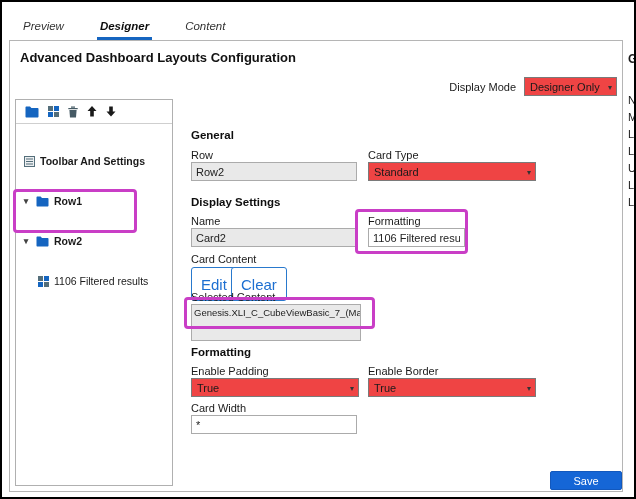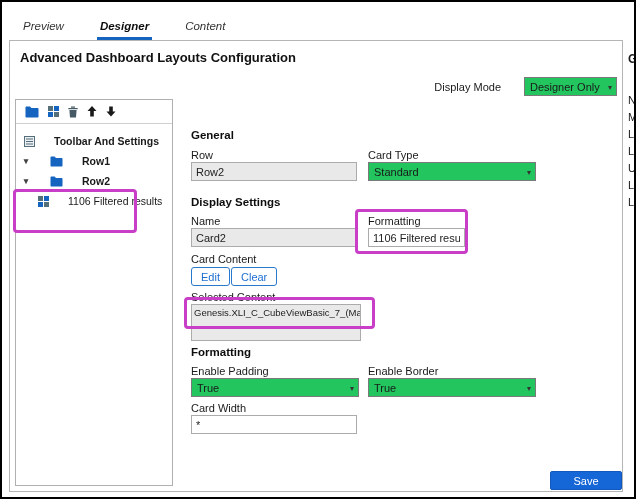--- a/index.html
+++ b/index.html
@@ -7,46 +7,46 @@
   .screen { position:relative; width:636px; height:499px; border:2px solid #000; background:#fff; overflow:hidden; }
 
   .tabbar { position:absolute; left:0; top:0; width:100%; height:38px; background:#fff; display:flex; align-items:flex-end; padding-left:18px; }
   .tab { font-size:11.5px; color:#333; padding:10px 3px 8px; margin-right:30px; cursor:pointer; white-space:nowrap;font-style:italic; }
   .tab.active { font-weight:bold; color:#0d0d0d; border-bottom:3px solid #1565c0; padding-bottom:5px; }
 
   .main-box { position:absolute; left:7px; top:38px; width:614px; height:452px; border:1px solid #b5b5b5; background:#fff; }
 
   .page-title { position:absolute; left:10px; top:9px; font-size:13px; font-weight:bold; color:#111; white-space:nowrap; }
 
-  .display-mode { position:absolute; top:36px; right:5px; display:flex; align-items:center; gap:23px; }
+  .display-mode { position:absolute; top:36px; right:5px; display:flex; align-items:center; gap:8px; }
   .dm-label { font-size:11px; color:#1a1a1a; }
 
-  .select { position:relative; background:#22c55e; border:1px solid #7a7a7a; height:19px; font-size:11px; color:#1a1a1a; display:flex; align-items:center; padding:0 3px 0 5px; cursor:pointer; white-space:nowrap; }
+  .select { position:relative; background:#ef4444; border:1px solid #7a7a7a; height:19px; font-size:11px; color:#1a1a1a; display:flex; align-items:center; padding:0 3px 0 5px; cursor:pointer; white-space:nowrap; }
   .select .arrow { position:absolute; right:4px; top:51%; transform:translateY(-50%); font-size:8px; color:#333; }
   .w93 { width:93px; } .w166 { width:168px; }
 
   .tinput { display:block; height:19px; width:166px; border:1px solid #ababab; background:#fff; font-size:11px; padding:0 4px; color:#222; font-family:"Liberation Sans", sans-serif; }
   .tinput.gray { background:#e9e9e9; }
   .w97 { width:97px !important; }
 
   .tree-panel { position:absolute; left:5px; top:58px; width:158px; bottom:5px; border:1px solid #b0b0b0; background:#fff; }
   .tree-toolbar { height:24px; display:flex; align-items:center; gap:9px; padding:0 9px; border-bottom:1px solid #cfcfcf; }
   .tbtn { display:flex; align-items:center; cursor:pointer; }
   .tree-rows { padding-top:7px; }
-  .tree-row { height:20px; display:flex; align-items:center; gap:19px; font-size:10.5px; color:#1a1a1a; white-space:nowrap; overflow:hidden; cursor:pointer; }
+  .tree-row { height:20px; display:flex; align-items:center; gap:5px; font-size:10.5px; color:#1a1a1a; white-space:nowrap; overflow:hidden; cursor:pointer;margin-top:20px; }
   .tree-row.bold { font-weight:bold; }
   .pl8 { padding-left:8px; } .pl4 { padding-left:5px; } .pl22 { padding-left:22px; }
   .caret { font-size:9px; color:#424242; width:10px; text-align:center; flex:0 0 auto; }
   .ico { flex:0 0 auto; display:flex; align-items:center; }
 
   .fsection { position:absolute; font-size:11.5px; font-weight:bold; color:#0d0d0d; white-space:nowrap; }
   .flabel { position:absolute; font-size:11px; color:#1a1a1a; white-space:nowrap; }
   .fabs { position:absolute; }
 
-  .btn-outline { height:19px; background:#fff; border:1px solid #2979cd; color:#1d6fd1; border-radius:3px; font-size:11px; padding:0 9px; cursor:pointer; font-family:"Liberation Sans", sans-serif; }
+  .btn-outline { height:34px; background:#fff; border:1px solid #2979cd; color:#1d6fd1; border-radius:3px; font-size:15px; padding:0 9px; cursor:pointer; font-family:"Liberation Sans", sans-serif; }
   .btn-save { position:absolute; left:540px; top:430px; width:72px; height:19px; background:#1566d6; border:1px solid #1258bd; color:#fff; border-radius:2px; font-size:11px; cursor:pointer; font-family:"Liberation Sans", sans-serif; }
 
   .content-box { position:absolute; left:181px; top:263px; width:170px; height:37px; background:#e9e9e9; border:1px solid #ababab; }
   .content-box .cb-text { font-size:9.5px; color:#222; padding:2px 2px; white-space:nowrap; overflow:hidden; }
 
   .annot { position:absolute; border:3px solid #c93ec6; border-radius:4px; pointer-events:none; z-index:20; background:transparent; }
   .annot-tree { left:11px; top:187px; width:124px; height:44px; }
   .annot-desc { left:353px; top:207px; width:113px; height:45px; }
   .annot-sel  { left:182px; top:295px; width:191px; height:32px; }
 

